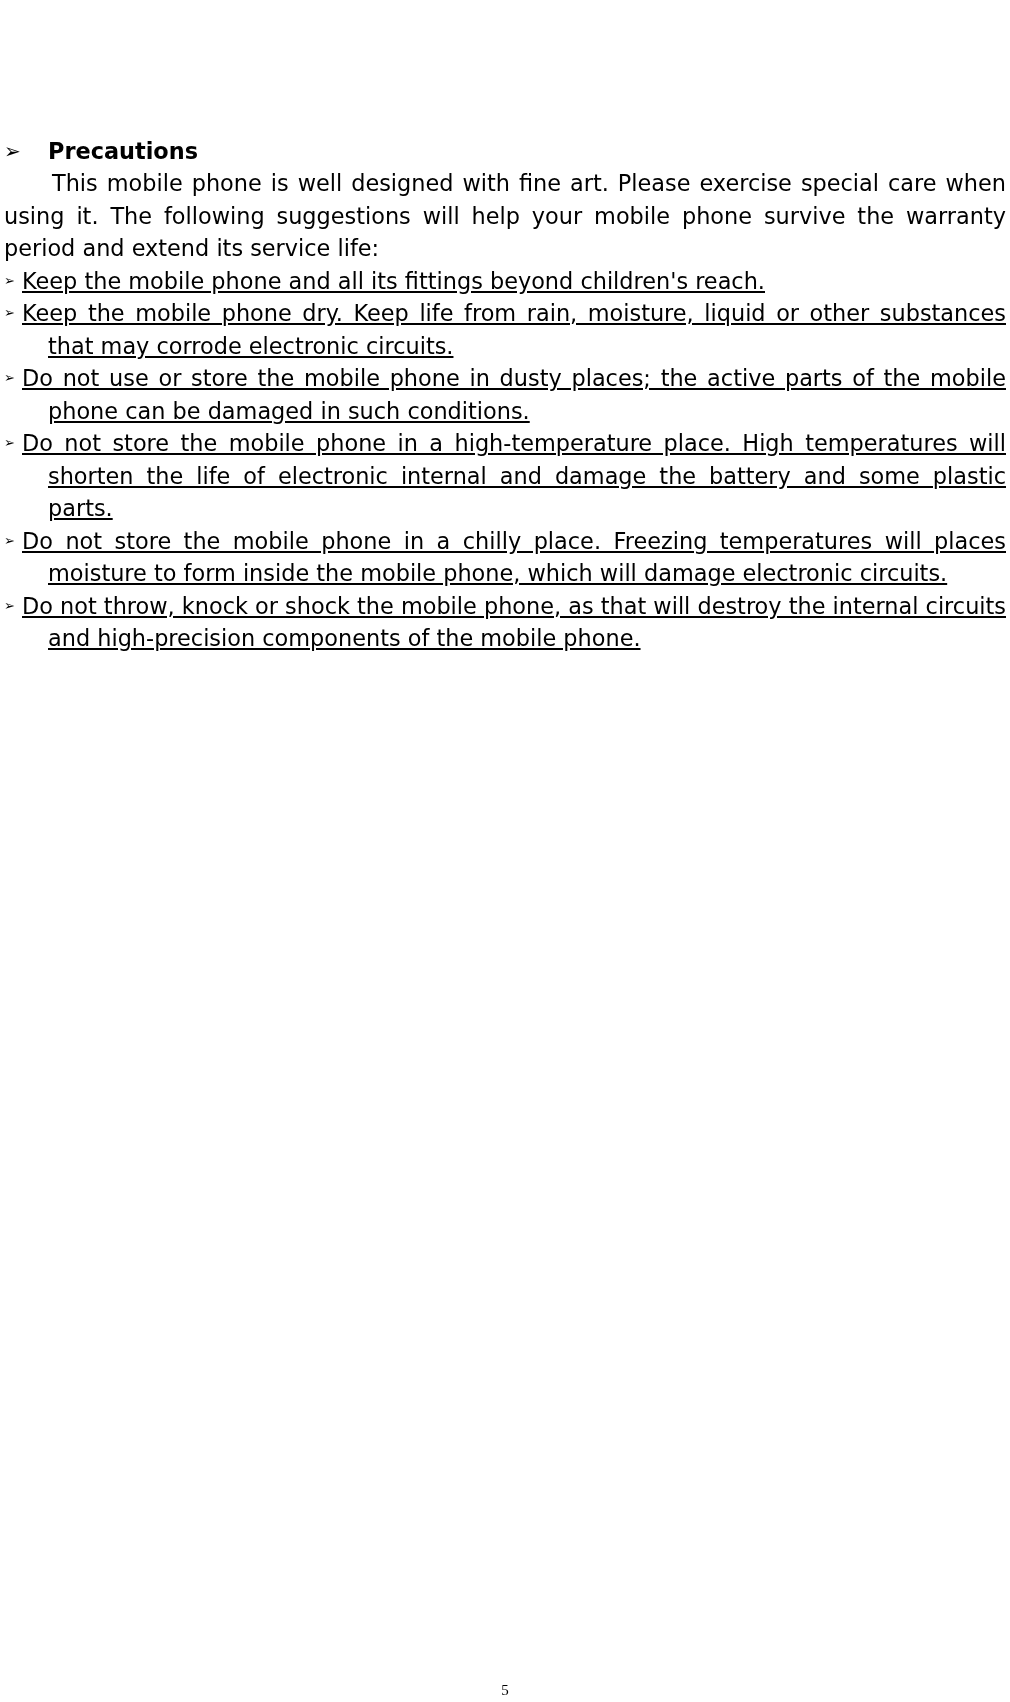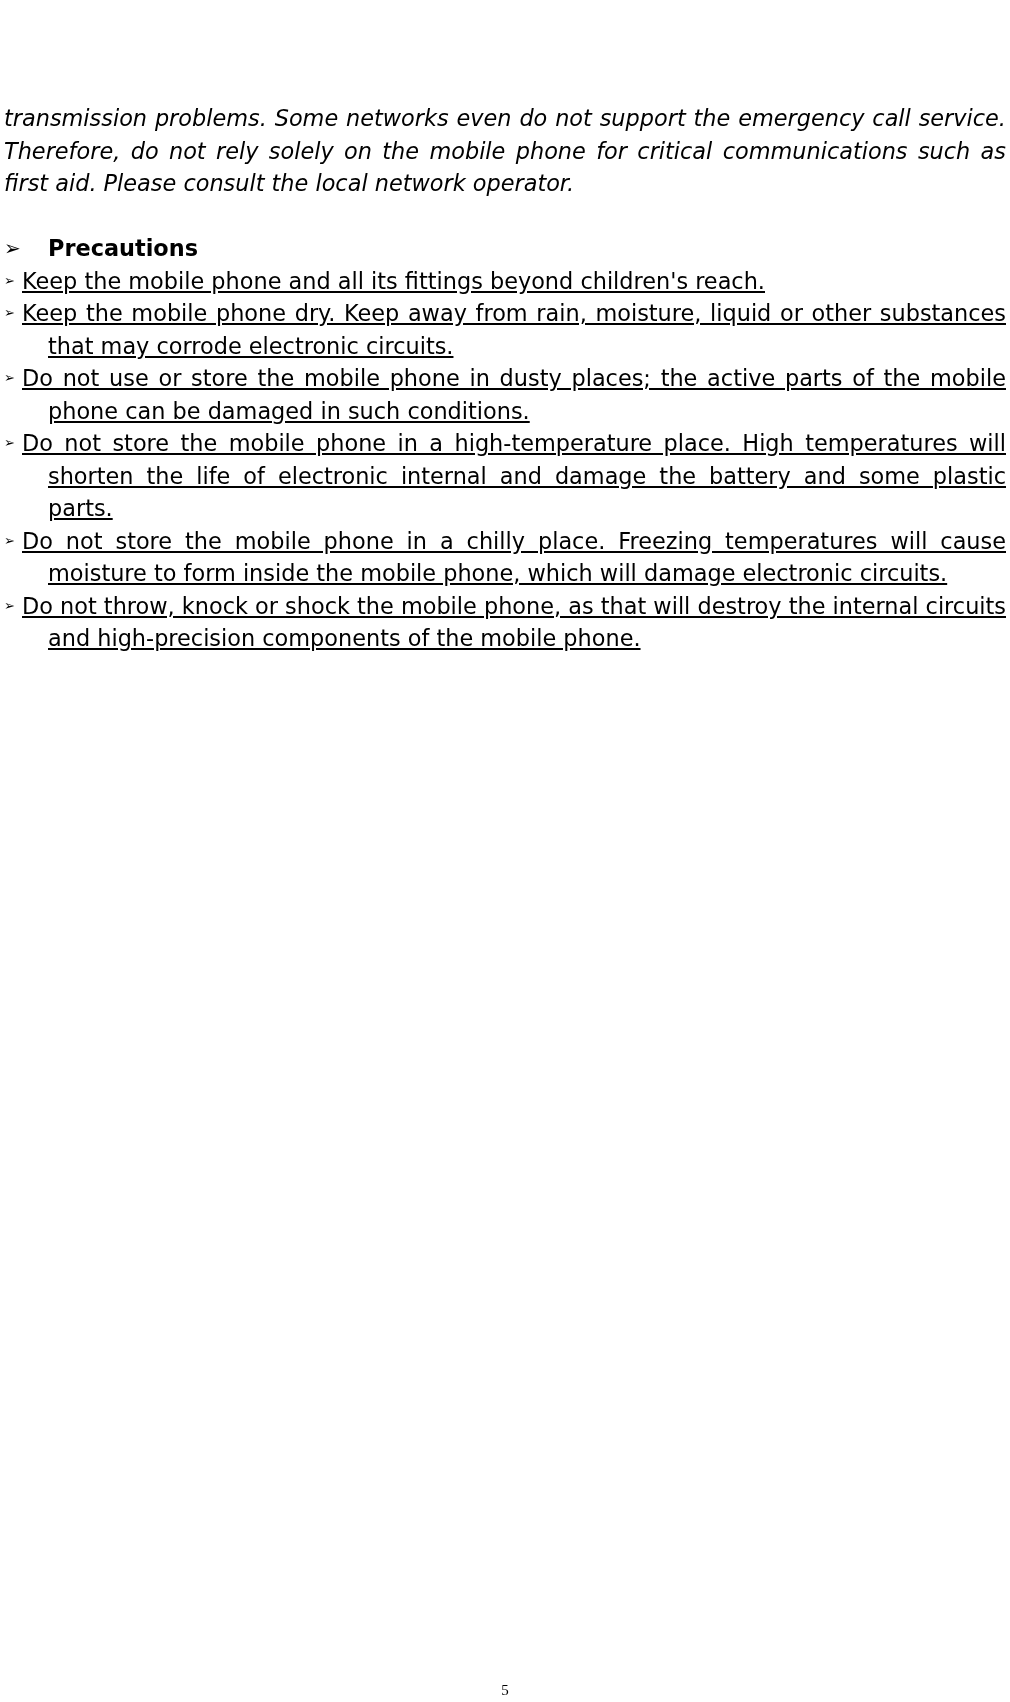--- a/index.html
+++ b/index.html
@@ -22,48 +22,48 @@
   .bullet .btext { display: block; text-indent: -26px; text-decoration: underline; }
   .pagenum {
     position: absolute; left: 0; width: 1010px; top: 1682px; text-align: center;
     font-family: "Liberation Serif", serif; font-size: 15px; color: #000;
   }
 </style>
 </head>
 <body>
 
 <div class="page">
-  <p class="para italic">transmission problems. Some networks even do not support the emergency call service. Therefore, do not rely solely on the mobile phone for critical communications such as first aid. Please consult the local network operator.</p>
 
   <div class="heading">
     <span class="arrow">➢</span>
     <span class="title">Precautions</span>
   </div>
 
+  <p class="para indent">This mobile phone is well designed with fine art. Please exercise special care when using it. The following suggestions will help your mobile phone survive the warranty period and extend its service life:</p>
 
   <div>
     <div class="bullet">
       <span class="barrow">➢</span>
       <span class="btext">Keep the mobile phone and all its fittings beyond children's reach.</span>
     </div>
     <div class="bullet">
       <span class="barrow">➢</span>
-      <span class="btext">Keep the mobile phone dry. Keep away from rain, moisture, liquid or other substances that may corrode electronic circuits.</span>
+      <span class="btext">Keep the mobile phone dry. Keep life from rain, moisture, liquid or other substances that may corrode electronic circuits.</span>
     </div>
     <div class="bullet">
       <span class="barrow">➢</span>
       <span class="btext">Do not use or store the mobile phone in dusty places; the active parts of the mobile phone can be damaged in such conditions.</span>
     </div>
     <div class="bullet">
       <span class="barrow">➢</span>
       <span class="btext">Do not store the mobile phone in a high-temperature place. High temperatures will shorten the life of electronic internal and damage the battery and some plastic parts.</span>
     </div>
     <div class="bullet">
       <span class="barrow">➢</span>
-      <span class="btext">Do not store the mobile phone in a chilly place. Freezing temperatures will cause moisture to form inside the mobile phone, which will damage electronic circuits.</span>
+      <span class="btext">Do not store the mobile phone in a chilly place. Freezing temperatures will places moisture to form inside the mobile phone, which will damage electronic circuits.</span>
     </div>
     <div class="bullet">
       <span class="barrow">➢</span>
       <span class="btext">Do not throw, knock or shock the mobile phone, as that will destroy the internal circuits and high-precision components of the mobile phone.</span>
     </div>
   </div>
 </div>
 
 <div class="pagenum">5</div>
 

